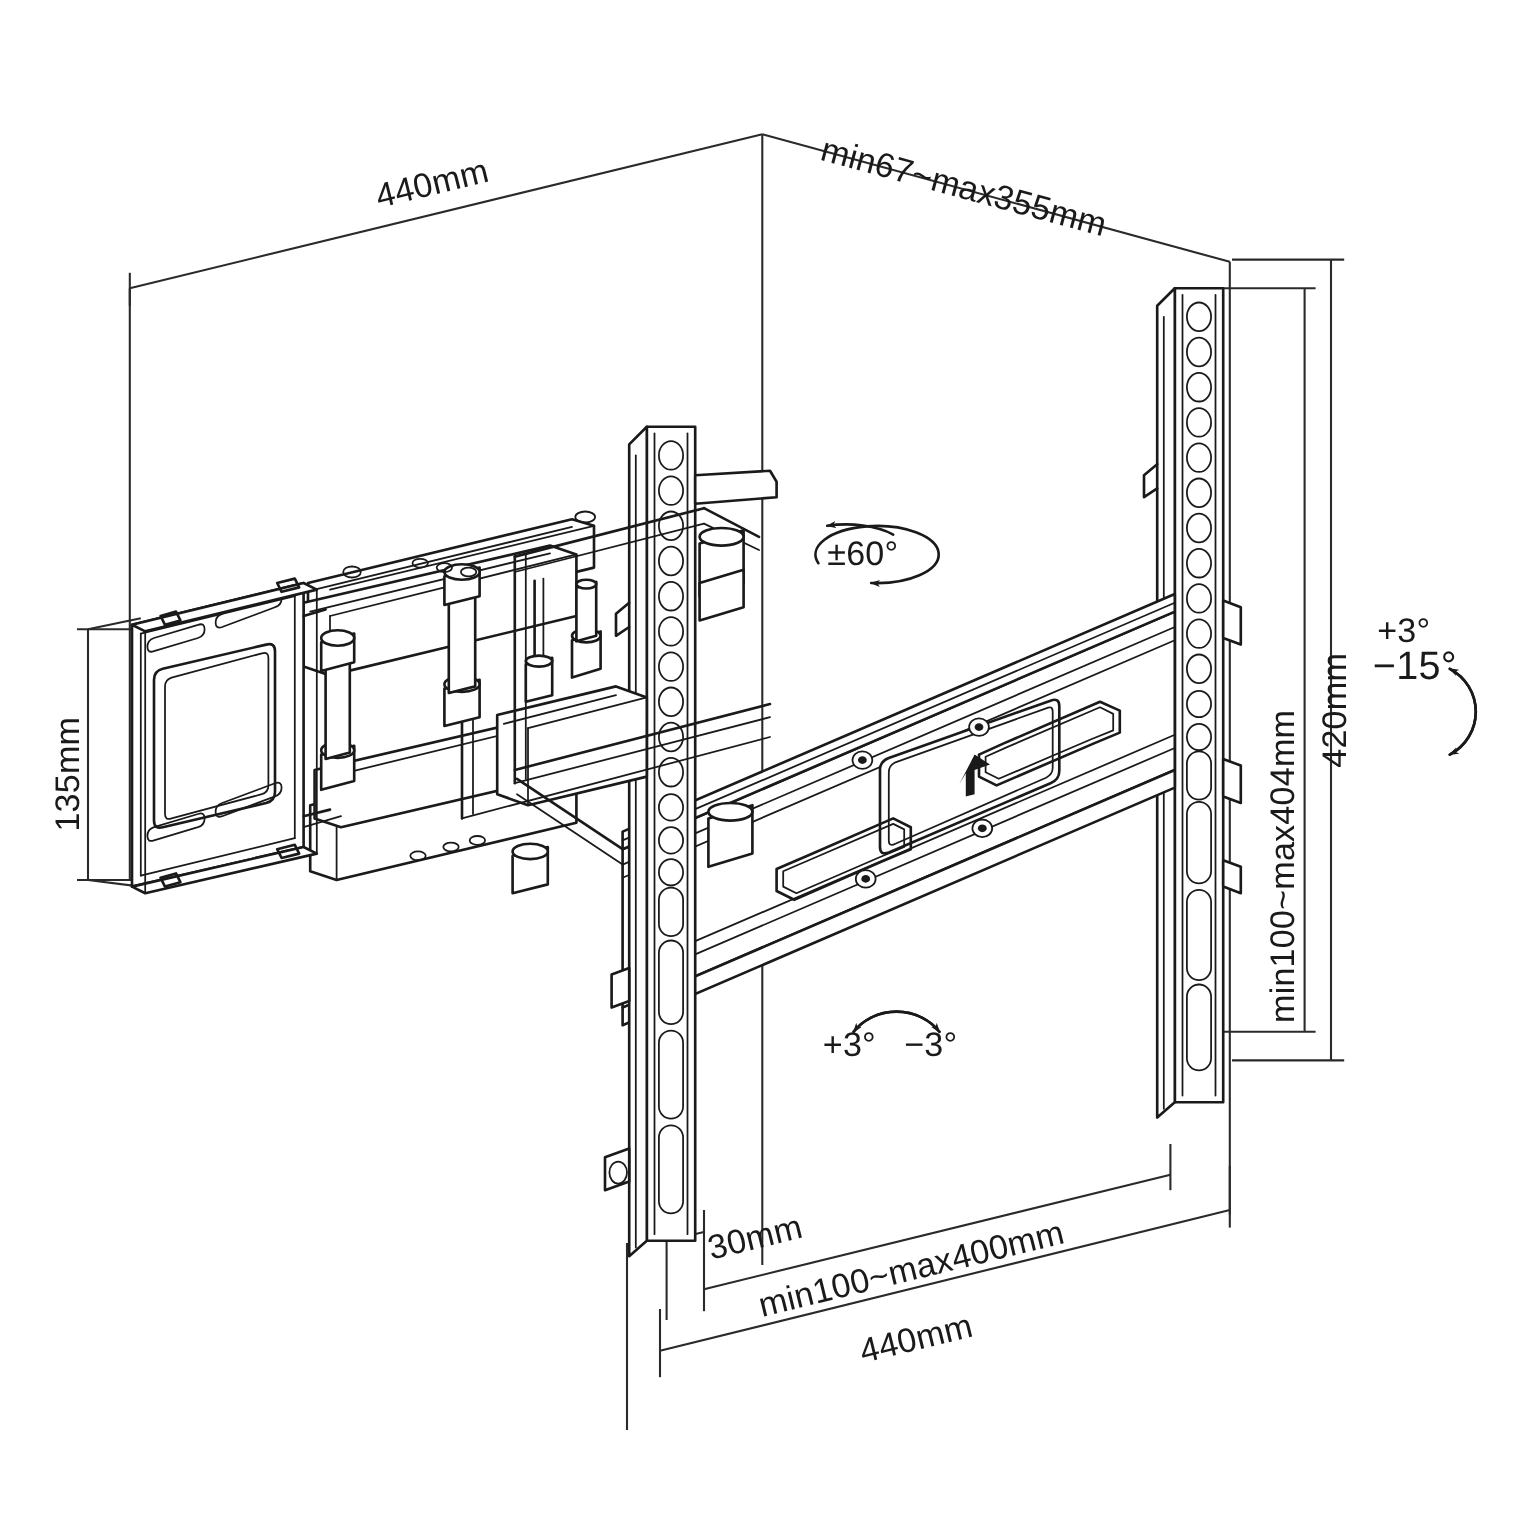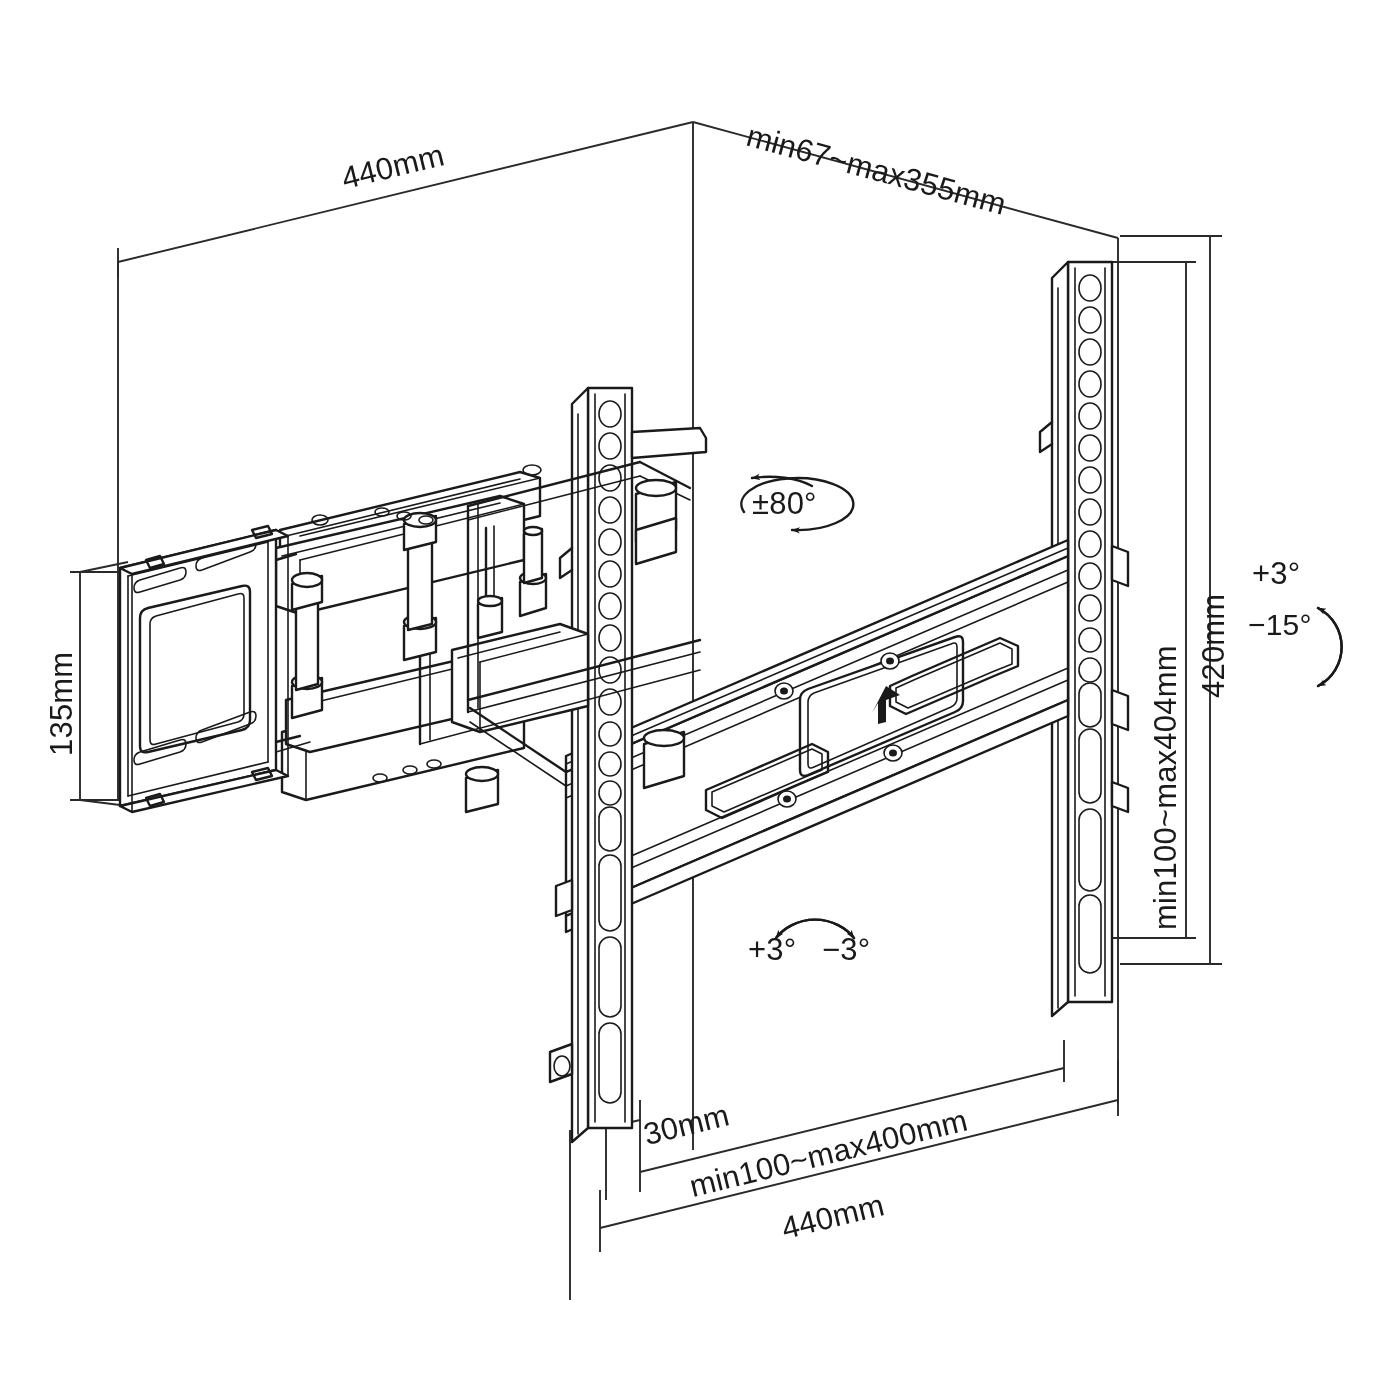--- a/index.html
+++ b/index.html
@@ -365,23 +365,23 @@
   <div class="dim-label" style="left:1148px; top:930px; font-size:31px; transform:rotate(-90deg); transform-origin:left top;">min100~max404mm</div>
 
   <div class="dim-label" style="left:1196px; top:698px; font-size:31px; transform:rotate(-90deg); transform-origin:left top;">420mm</div>
 
   <div class="dim-label" style="left:640px; top:1118px; font-size:31px; transform:rotate(-13.7deg); transform-origin:left top;">30mm</div>
 
   <div class="dim-label" style="left:686px; top:1170px; font-size:31px; transform:rotate(-13.7deg); transform-origin:left top;">min100~max400mm</div>
 
   <div class="dim-label" style="left:778px; top:1212px; font-size:31px; transform:rotate(-13.7deg); transform-origin:left top;">440mm</div>
 
-  <div class="dim-label" style="left:752px; top:486px; font-size:31px;">±80°</div>
+  <div class="dim-label" style="left:752px; top:486px; font-size:31px;">±60°</div>
 
   <div class="dim-label" style="left:1252px; top:556px; font-size:31px;">+3°</div>
 
-  <div class="dim-label" style="left:1248px; top:608px; font-size:30px;">−15°</div>
+  <div class="dim-label" style="left:1248px; top:584px; font-size:36px;">−15°</div>
 
   <div class="dim-label" style="left:748px; top:932px; font-size:31px;">+3°</div>
 
   <div class="dim-label" style="left:822px; top:932px; font-size:31px;">−3°</div>
 
 </div>
 
 </body></html>

